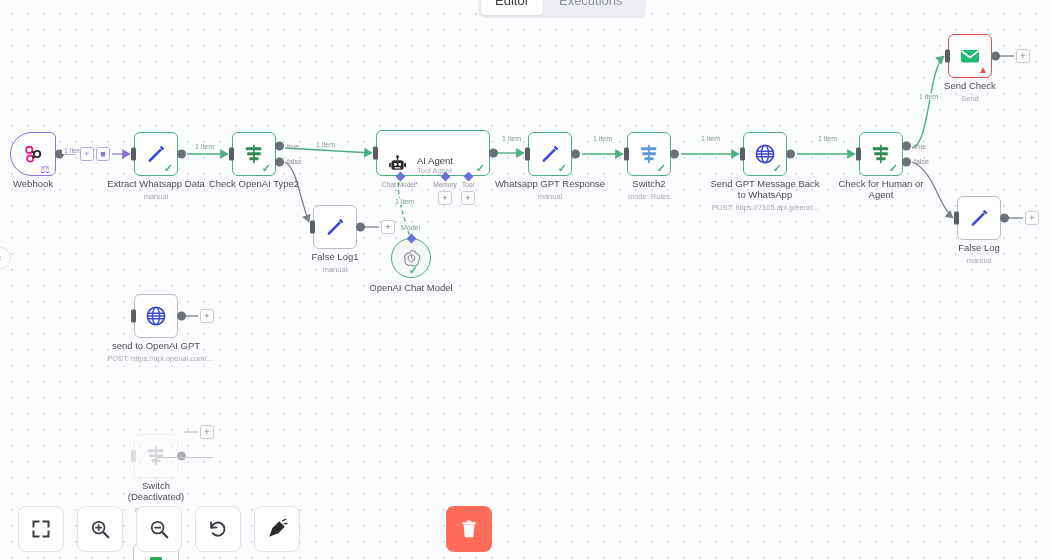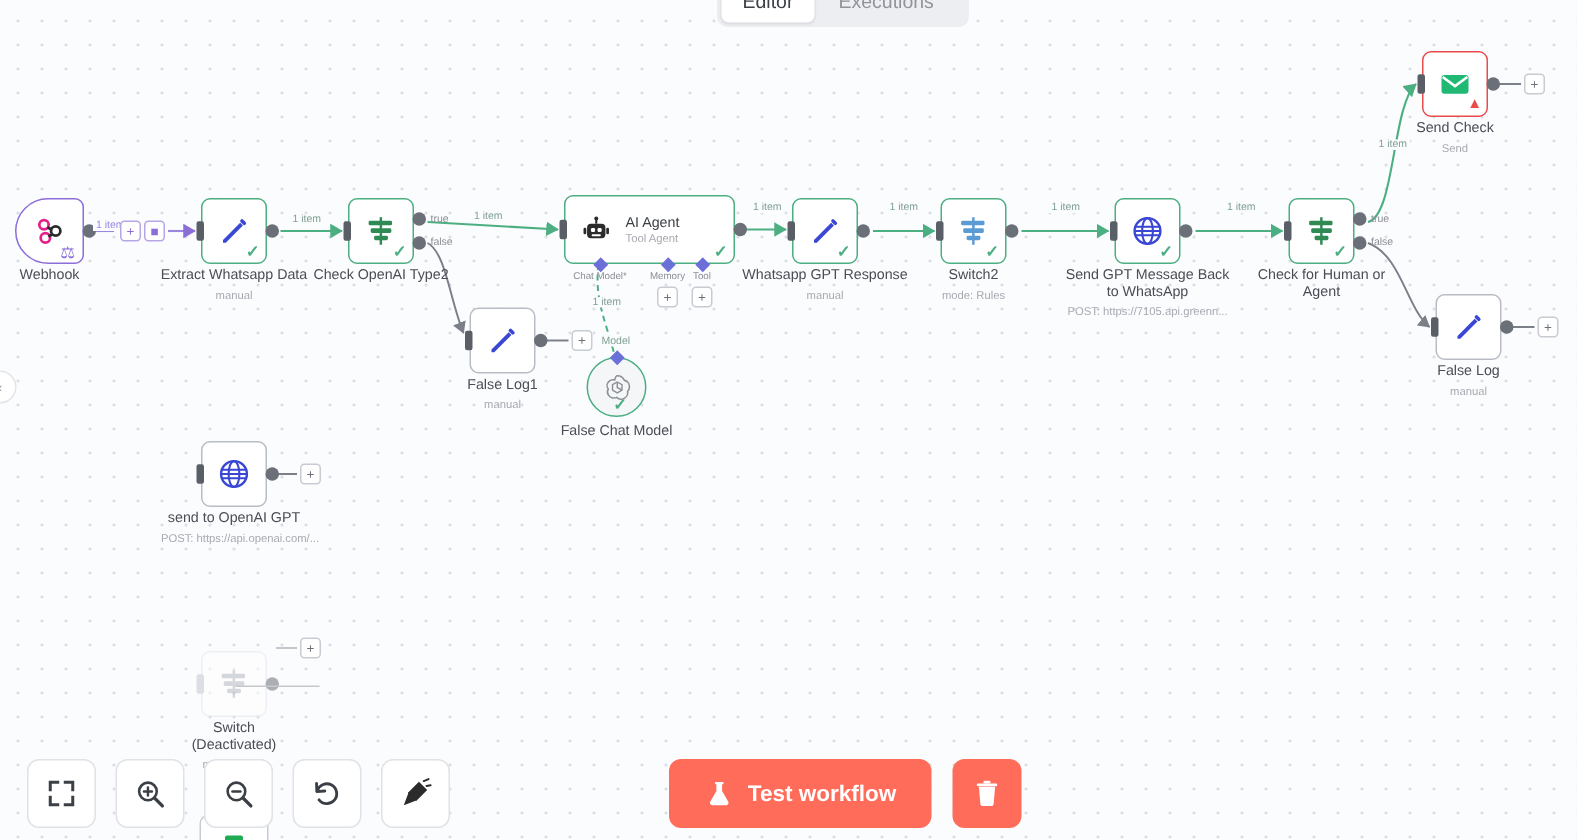--- a/index.html
+++ b/index.html
@@ -116,21 +116,21 @@
     display: flex; align-items: center; justify-content: center;
     font-size: 9px; color: #6b6f78; line-height: 1;
   }
   .stub.purple { border-color: #b6a6e6; color: #8b6ed8; }
 
   
   .agentbox {
     position: relative;
     width: 114px; height: 46px;
     background: #fff; border: 1.4px solid #4caf82; border-radius: 6px;
-    display: flex; align-items: center; padding-left: 10px; gap: 9px;
+    display: flex; align-items: flex-end; padding-left: 10px; gap: 9px;
   }
   .agent-title { font-size: 9.5px; color: #3b3f46; line-height: 11px; }
   .agent-sub   { font-size: 7.5px; color: #a6a9b0; line-height: 9px; }
   .subport {
     position: absolute; width: 7px; height: 7px; background: #6b6fd8;
     transform: rotate(45deg); top: 42px;
   }
   .subport-label {
     position: absolute; top: 50px; font-size: 6.5px; color: #8b8e95;
     white-space: nowrap; transform: translateX(-50%);
@@ -337,21 +337,21 @@
   <div class="node" style="left:391px;top:238px">
     <div class="circlenode">
       <svg width="21" height="21" viewBox="0 0 24 24">
         <path d="M12,2.8 C14.6,2.8 16.6,4.3 17.5,6.4 C19.8,6.8 21.3,8.9 21.3,11.2 C21.3,12.6 20.8,13.8 19.9,14.7 C20.3,17 19,19.4 16.8,20.3 C14.9,21.1 12.9,20.6 11.5,19.3 C9.3,20.4 6.6,19.6 5.3,17.6 C4.3,16.1 4.4,14.3 5.1,13 C3.8,11.2 4,8.6 5.7,7.1 C7,5.9 8.7,5.7 10,6.1 C10.5,4.2 11.1,2.8 12,2.8 Z" fill="none" stroke="#8c8f96" stroke-width="1.2"></path>
         <path d="M8.4,9.6 L12,7.6 L15.6,9.6 L15.6,13.8 L12,15.9 L8.4,13.8 Z" fill="none" stroke="#8c8f96" stroke-width="1.1"></path>
         <path d="M12,7.6 L12,11.8 L15.6,13.8" fill="none" stroke="#8c8f96" stroke-width="1.1"></path>
       </svg>
       <span class="check" style="right:12px;bottom:1px">✓</span>
       <span class="subport" style="left:16px;top:-4px"></span>
     </div>
-    <div class="label" style="top:44px">False Chat Model</div>
+    <div class="label" style="top:44px">OpenAI Chat Model</div>
   </div>
 
   <div class="node" style="left:313px;top:205px">
     <div class="nbox">
       <svg width="22" height="22" viewBox="0 0 24 24">
         <path d="M4,18.5 L4,20.5 L6,20.5 L18.5,8 L16.5,6 z" fill="#3a47d5"></path>
         <path d="M17.8,4.7 L19.5,6.4" stroke="#3a47d5" stroke-width="2.6" stroke-linecap="round"></path>
       </svg>
       <span class="port-in"></span>
       <span class="port-out"></span>
@@ -540,27 +540,20 @@
     <div class="zbtn">
       <svg width="22" height="22" viewBox="0 0 24 24">
         <path d="M14.5,3.5 L20.5,9.5 L12.5,17.5 L6.5,11.5 Z" fill="#2b2b2b"></path>
         <path d="M7,11 L3.5,20.5 L12.5,17" fill="#2b2b2b"></path>
         <path d="M18,3 L21.5,1.5 M20,6.5 L23,6" stroke="#2b2b2b" stroke-width="1.4" stroke-linecap="round"></path>
       </svg>
     </div>
   </div>
 
   <div id="runbar">
-    <button id="test-workflow">
-      <svg width="19" height="19" viewBox="0 0 24 24">
-        <path d="M9.6,2.6 L9.6,9.2 L4.4,18.3 C3.7,19.6 4.6,21.2 6.1,21.2 L17.9,21.2 C19.4,21.2 20.3,19.6 19.6,18.3 L14.4,9.2 L14.4,2.6 Z" fill="#fff"></path>
-        <rect x="8.3" y="1.6" width="7.4" height="1.9" rx="0.9" fill="#fff"></rect>
-      </svg>
-      <span>Test workflow</span>
-    </button>
     <button id="delete-button">
       <svg width="20" height="20" viewBox="0 0 24 24">
         <path d="M5.5,6.5 L18.5,6.5 L17.3,20.3 C17.2,21.3 16.4,22 15.4,22 L8.6,22 C7.6,22 6.8,21.3 6.7,20.3 Z" fill="#fff"></path>
         <rect x="3.8" y="4" width="16.4" height="2.2" rx="1.1" fill="#fff"></rect>
         <rect x="9.2" y="1.8" width="5.6" height="2.2" rx="1" fill="#fff"></rect>
       </svg>
     </button>
   </div>
 
 </div>

